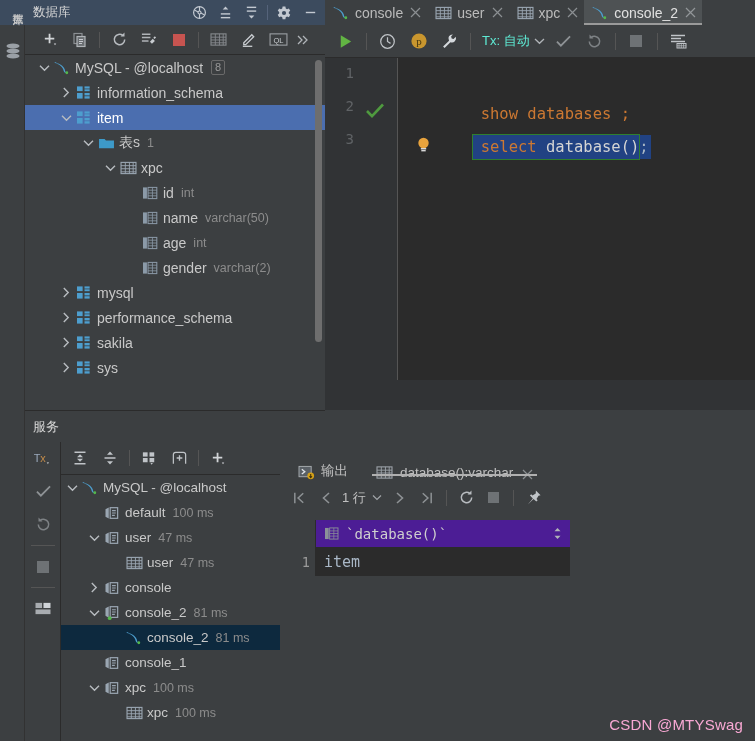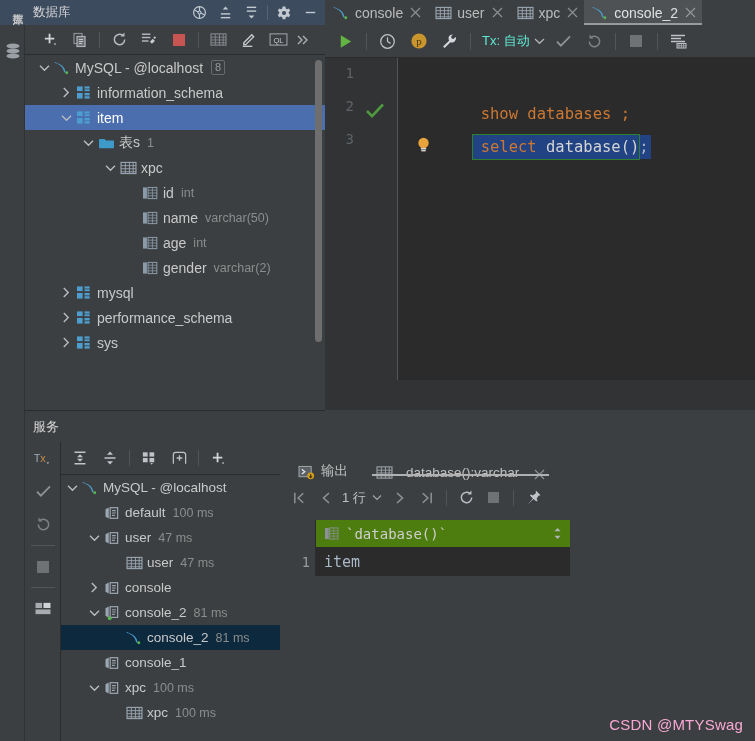--- a/index.html
+++ b/index.html
@@ -198,21 +198,21 @@
   }
   .rn-ic { width: 27px; height: 30px; display: flex; align-items: center; justify-content: center; cursor: pointer;}
   .rn-sep { width: 1px; height: 16px; background: #555; margin: 0 6px; }
   .rn-rows { font-size: 13px; color: #c0c0c0; padding: 0 2px; cursor: pointer;}
 
   .grid {
     position: absolute; left: 6px; top: 78px; width: 284px; height: 56px;
     background: #3c3f41;
   }
   .grid-head {
-    display: flex; height: 28px; align-items: center; background: #4d7c0f;
+    display: flex; height: 28px; align-items: center; background: #4c1d95;
     border-bottom: 1px solid #2b2b2b;
   }
   .grid-rownum-h { width: 30px; height: 28px; background: #3c3f41; border-right: 1px solid #2b2b2b;}
   .grid-col-h {
     flex: 1; display: flex; align-items: center; padding-left: 8px;
     font-family: "DejaVu Sans Mono", monospace; font-size: 14px; color: #cfcfcf;
     position: relative;
   }
   .grid-sort { position: absolute; right: 8px; }
   .grid-row { display: flex; height: 28px; align-items: center; background: #2b2b2b; }
@@ -534,20 +534,39 @@
           <span class="ticon">
             <svg width="17" height="15" viewBox="0 0 18 16">
               <rect x="1" y="1.5" width="6" height="5" fill="#4d9ece"></rect>
               <rect x="9" y="1.5" width="5.5" height="2.3" fill="#4d9ece"></rect>
               <rect x="9" y="4.6" width="5.5" height="2" fill="#4d9ece"></rect>
               <rect x="1" y="8.5" width="6" height="6" fill="#4d9ece"></rect>
               <rect x="9" y="8.5" width="5.5" height="2.6" fill="#4d9ece"></rect>
               <rect x="9" y="12" width="5.5" height="2.5" fill="#4d9ece"></rect>
             </svg>
           </span>
+          <span class="tlabel">sakila</span>
+        </div>
+        <div class="trow">
+          <span style="display:inline-block;width:34px;flex:0 0 34px;"></span>
+          <span class="arrow">
+            <svg width="8" height="11" viewBox="0 0 8 11">
+              <path d="M1.8 1l4.4 4.5L1.8 10" fill="none" stroke="#b8bcc0" stroke-width="1.4"></path>
+            </svg>
+          </span>
+          <span class="ticon">
+            <svg width="17" height="15" viewBox="0 0 18 16">
+              <rect x="1" y="1.5" width="6" height="5" fill="#4d9ece"></rect>
+              <rect x="9" y="1.5" width="5.5" height="2.3" fill="#4d9ece"></rect>
+              <rect x="9" y="4.6" width="5.5" height="2" fill="#4d9ece"></rect>
+              <rect x="1" y="8.5" width="6" height="6" fill="#4d9ece"></rect>
+              <rect x="9" y="8.5" width="5.5" height="2.6" fill="#4d9ece"></rect>
+              <rect x="9" y="12" width="5.5" height="2.5" fill="#4d9ece"></rect>
+            </svg>
+          </span>
           <span class="tlabel">sys</span>
         </div>
       </div>
     <div class="vscroll"></div>
   </div>
 
   <div class="svcheader">
     <div class="svcheader-title">服务</div>
   </div>
 
@@ -934,21 +953,21 @@
         <span style="margin-right:6px;display:flex;">
           <svg width="17" height="15" viewBox="0 0 18 16">
               <rect x="1" y="1.5" width="13" height="11" fill="#5a6066" stroke="#a8acb0" stroke-width="1"></rect>
               <path d="M4 4.5l3.2 2.6L4 9.7" fill="none" stroke="#e0e4e8" stroke-width="1.4"></path>
               <circle cx="13.5" cy="11.5" r="3.6" fill="#d4a017"></circle>
               <path d="M13.5 9.6v3.6M12.1 12l1.4 1.5 1.4-1.5" fill="none" stroke="#3a2c08" stroke-width="1.1"></path>
             </svg>
         </span>
         <span>输出</span>
       </div>
-      <div class="restab active" style="margin-left:12px;gap:6px;">
+      <div class="restab active" style="margin-left:12px;">
         <span style="margin-right:7px;display:flex;">
           <svg width="17" height="15" viewBox="0 0 18 16">
               <rect x="1" y="2" width="16" height="12" fill="none" stroke="#9aa0a6" stroke-width="1.2"></rect>
               <path d="M1 5.5h16M1 8.5h16M1 11.5h16M5.6 2v12M10 2v12M14 2v12" stroke="#9aa0a6" stroke-width="1"></path>
             </svg>
         </span>
         <span>database():varchar</span>
         <span style="margin-left:9px;display:flex;opacity:.6;">
           <svg width="11" height="11" viewBox="0 0 11 11">
               <path d="M1 1l9 9M10 1l-9 9" stroke="#c0c4c8" stroke-width="1.2"></path>

